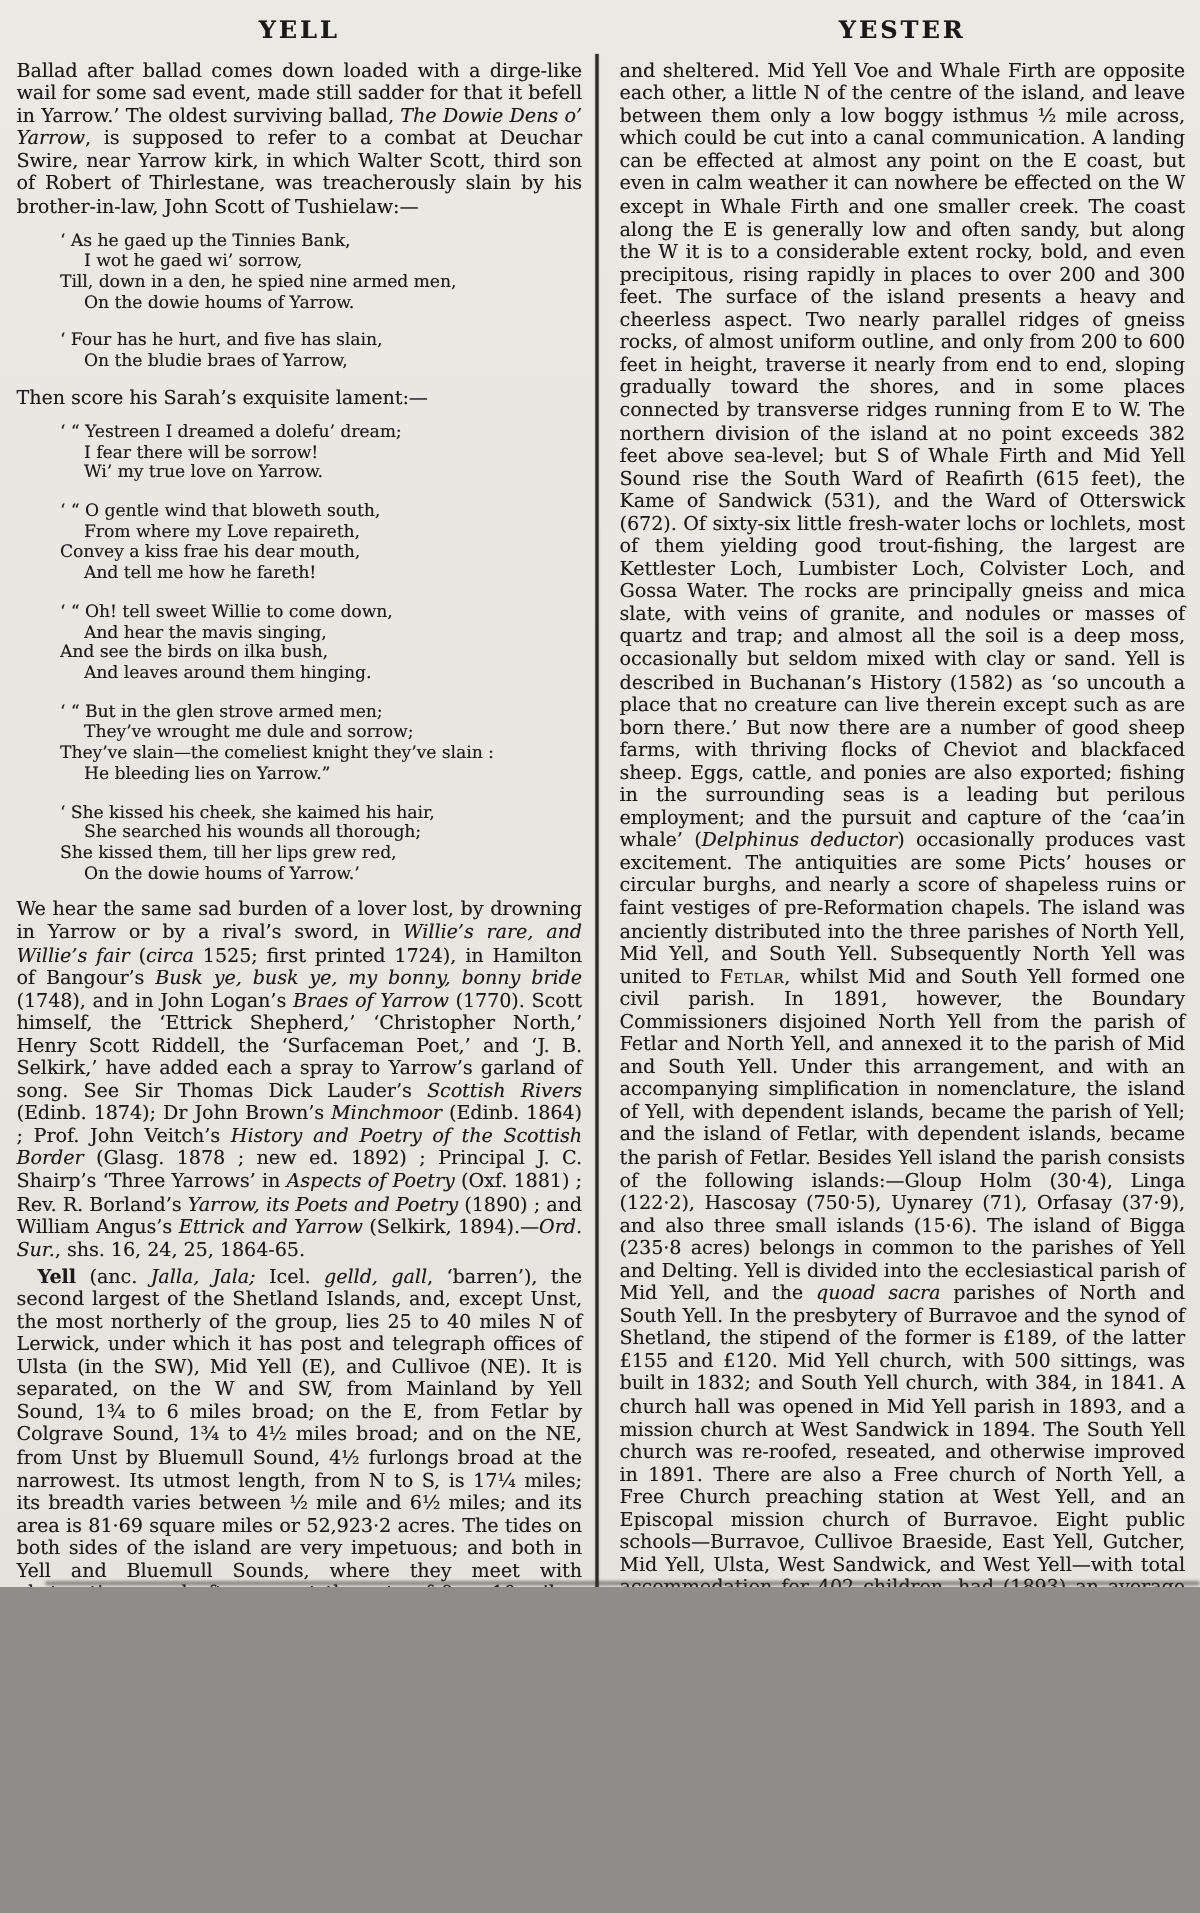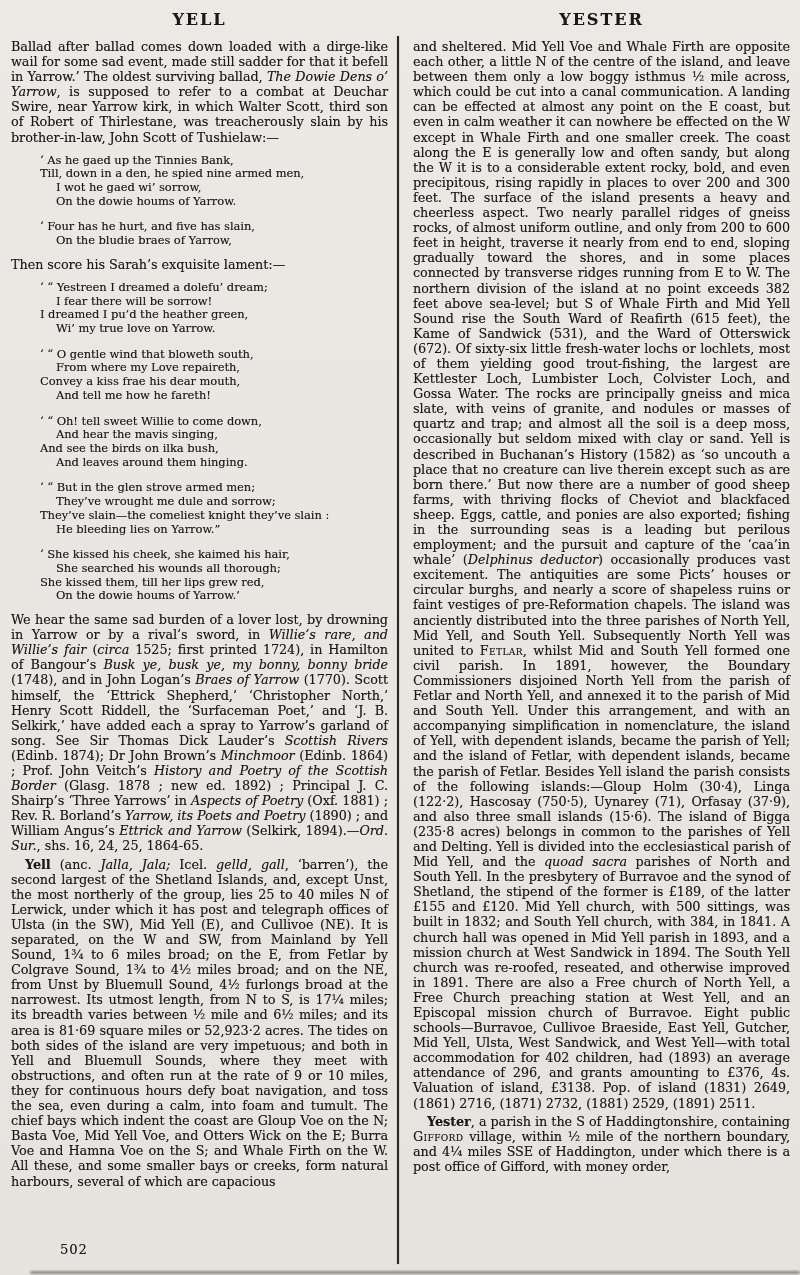--- a/index.html
+++ b/index.html
@@ -1,18 +1,18 @@
 <!DOCTYPE html>
 <html><head>
 <meta charset="utf-8">
 <style>
   html,body { margin:0; padding:0; background:#8f8d89; }
   .page {
     position:relative;
-    width:800px; height:1275px;
+    width:800px; height:1058px;
     margin:0 auto;
     background:#e9e7e2;
     background-image:linear-gradient(180deg,#ebe9e4 0%, #e8e6e1 55%, #e5e3de 100%);
     overflow:hidden;
     font-family:"DejaVu Serif", serif;
     color:#191918;
     text-shadow:0.2px 0.2px 0.3px rgba(25,25,25,0.45);
   }
   .col {
     position:absolute; top:0;
@@ -74,35 +74,34 @@
 <body>
 
 <div class="page">
 
   <div class="col col-left">
     <div class="runhead">YELL</div>
     <p class="body-para"><span>Ballad after ballad comes down loaded with a dirge-like wail for some sad event, made still sadder for that it befell in Yarrow.’ The oldest surviving ballad, </span><span class="run-i">The Dowie Dens o’ Yarrow</span><span>, is supposed to refer to a combat at Deuchar Swire, near Yarrow kirk, in which Walter Scott, third son of Robert of Thirlestane, was treacherously slain by his brother-in-law, John Scott of Tushielaw:—</span></p>
     <div class="poem">
         <div class="stanza">
           <div class="poem-line">‘ As he gaed up the Tinnies Bank,</div>
+          <div class="poem-line pl-ind">I wot he gaed wi’ sorrow,</div>
           <div class="poem-line">Till, down in a den, he spied nine armed men,</div>
-          <div class="poem-line pl-ind">I wot he gaed wi’ sorrow,</div>
           <div class="poem-line pl-ind">On the dowie houms of Yarrow.</div>
         </div>
         <div class="stanza">
           <div class="poem-line">‘ Four has he hurt, and five has slain,</div>
           <div class="poem-line pl-ind">On the bludie braes of Yarrow,</div>
         </div>
       </div>
     <p class="body-para"><span>Then score his Sarah’s exquisite lament:—</span></p>
     <div class="poem">
         <div class="stanza">
           <div class="poem-line">‘ “ Yestreen I dreamed a dolefu’ dream;</div>
           <div class="poem-line pl-ind">I fear there will be sorrow!</div>
-          <div class="poem-line">I dreamed I pu’d the heather green,</div>
           <div class="poem-line pl-ind">Wi’ my true love on Yarrow.</div>
         </div>
         <div class="stanza">
           <div class="poem-line">‘ “ O gentle wind that bloweth south,</div>
           <div class="poem-line pl-ind">From where my Love repaireth,</div>
           <div class="poem-line">Convey a kiss frae his dear mouth,</div>
           <div class="poem-line pl-ind">And tell me how he fareth!</div>
         </div>
         <div class="stanza">
           <div class="poem-line">‘ “ Oh! tell sweet Willie to come down,</div>

